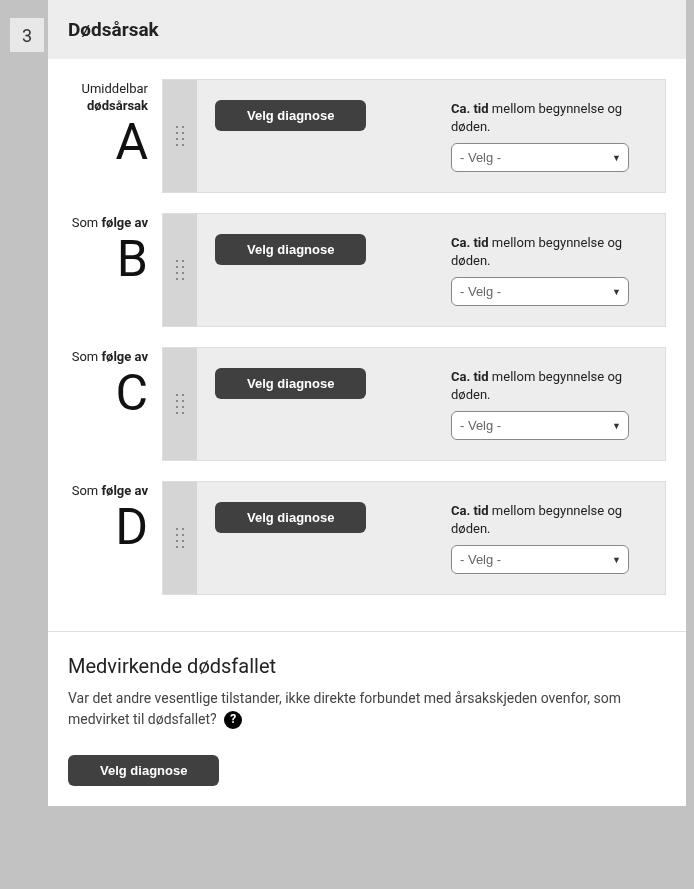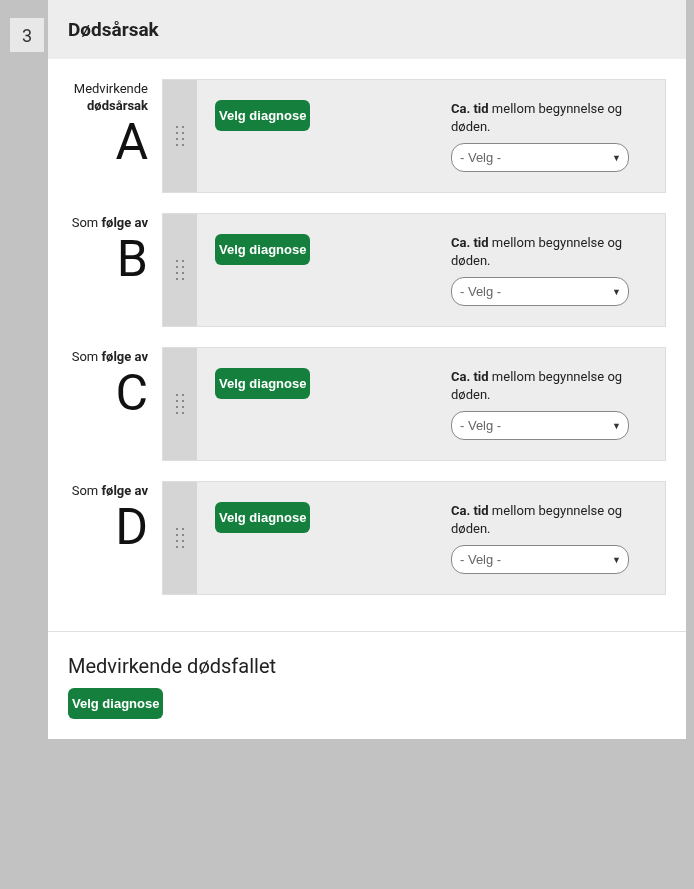--- a/index.html
+++ b/index.html
@@ -122,25 +122,25 @@
     .row-content {
       flex: 1;
       display: flex;
       align-items: flex-start;
       padding: 20px 18px;
     }
     .diag-col {
       flex: 1;
     }
     .pill-btn {
-      background: #15803d;
+      background: #404040;
       color: #fff;
       border: none;
       border-radius: 6px;
-      padding: 8px 4px;
+      padding: 8px 32px;
       font-size: 13px;
       font-weight: 600;
       cursor: pointer;
     }
     .time-col {
       width: 196px;
     }
     .time-label {
       font-size: 13px;
       color: #222;
@@ -151,21 +151,21 @@
     .select-wrap {
       position: relative;
       width: 178px;
     }
     .select-wrap select {
       width: 100%;
       padding: 6px 24px 6px 8px;
       font-size: 13px;
       color: #666;
       border: 1px solid #888;
-      border-radius: 13px;
+      border-radius: 6px;
       background: #fff;
       appearance: none;
       -webkit-appearance: none;
       cursor: pointer;
     }
     .select-wrap::after {
       content: "▼";
       font-size: 9px;
       color: #333;
       position: absolute;
@@ -200,21 +200,21 @@
   </div>
   <div class="panel">
     <div class="panel-header">Dødsårsak</div>
 
 
     <div class="rows">
 
       <div class="cause-row">
         <div class="row-label-col">
           <div class="row-label-top">
-            <span>Medvirkende</span><br>
+            <span>Umiddelbar</span><br>
             <span class="bold">dødsårsak</span>
           </div>
           <div class="row-letter">A</div>
         </div>
         <div class="row-body">
           <div class="drag-col">
             <div class="drag-handle">
                 <span>
                   <i></i>
                   <i></i>
@@ -386,17 +386,21 @@
               </div>
             </div>
           </div>
         </div>
       </div>
 
     </div>
 
     <div class="divider-section">
       <div class="sec-title">Medvirkende dødsfallet</div>
+      <div class="sec-desc">
+        <span>Var det andre vesentlige tilstander, ikke direkte forbundet med årsakskjeden ovenfor, som medvirket til dødsfallet?</span>
+        <span class="help-icon">?</span>
+      </div>
       <button class="pill-btn">Velg diagnose</button>
     </div>
 
   </div>
 </div>
 
 </body></html>

